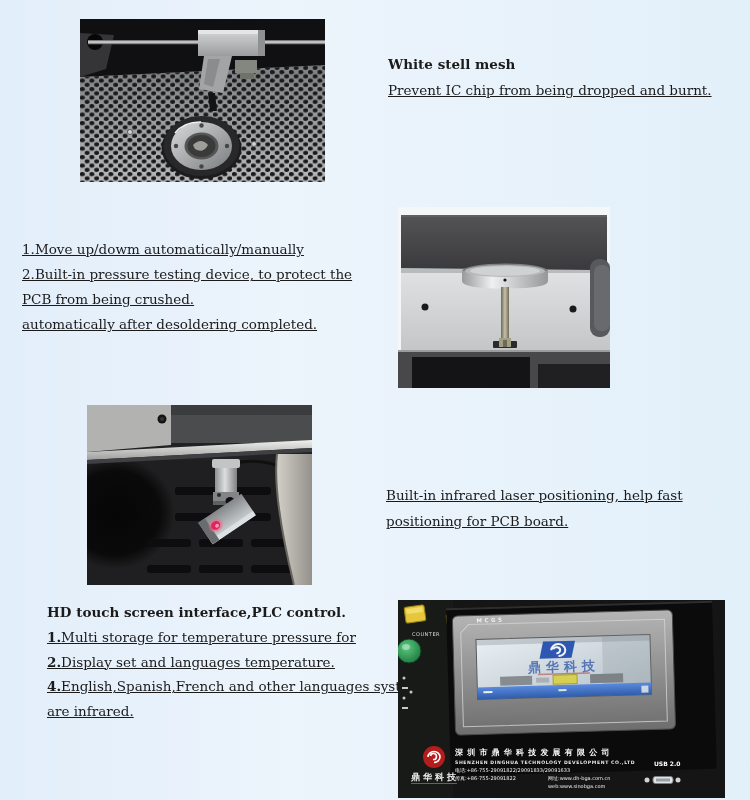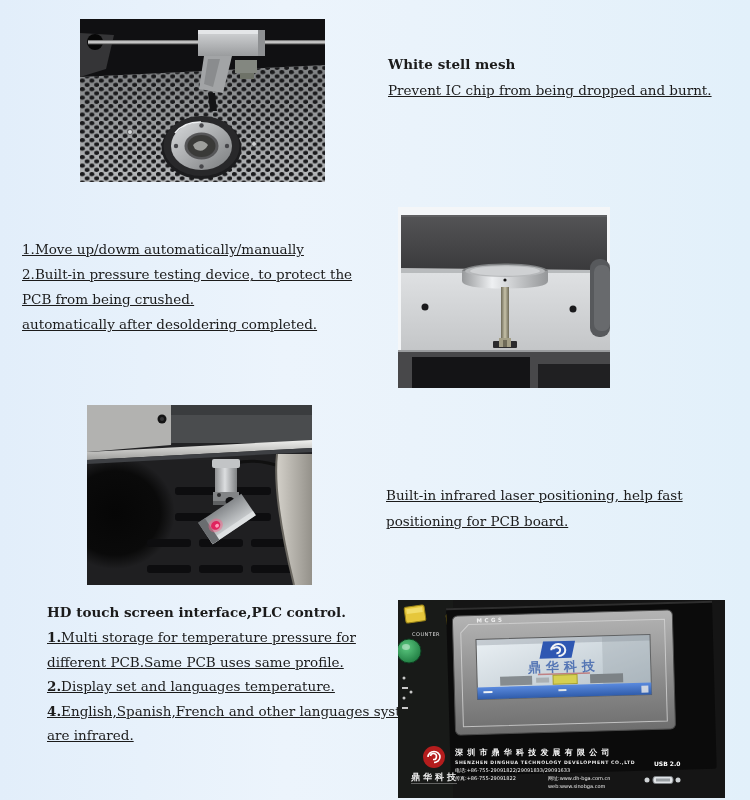--- a/index.html
+++ b/index.html
@@ -216,21 +216,20 @@
   </div>
 
   <div class="txt text-laser">
     <div class="line">Built-in infrared laser positioning, help fast</div>
     <div class="line">positioning for PCB board.</div>
   </div>
 
   <div class="txt text-screen">
     <div class="ttl">HD touch screen interface,PLC control.</div>
     <div class="line"><b>1.</b><span>Multi storage for temperature pressure for</span></div>
-    <div class="line"><b></b><span>different PCB.Same PCB uses same profile.</span></div>
     <div class="line"><b>2.</b><span>Display set and languages temperature.</span></div>
     <div class="line"><b>4.</b><span>English,Spanish,French and other languages systems</span></div>
     <div class="line"><b></b><span>are infrared.</span></div>
   </div>
 
   <div class="photo photo-panel">
     <svg viewBox="0 0 327 198">
       <defs>
         <linearGradient id="p4bezel" x1="0" y1="0" x2="0" y2="1">
           <stop offset="0" stop-color="#b4b4b4"></stop>

